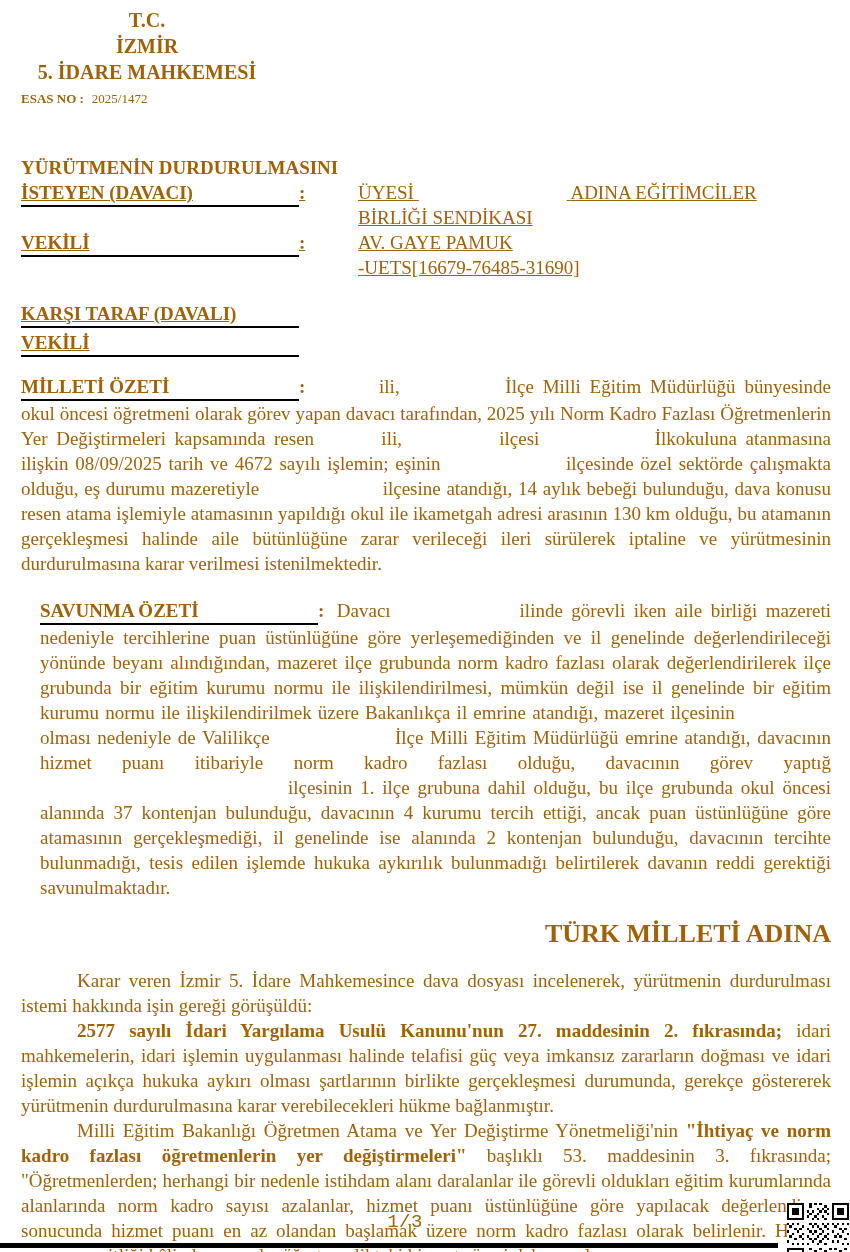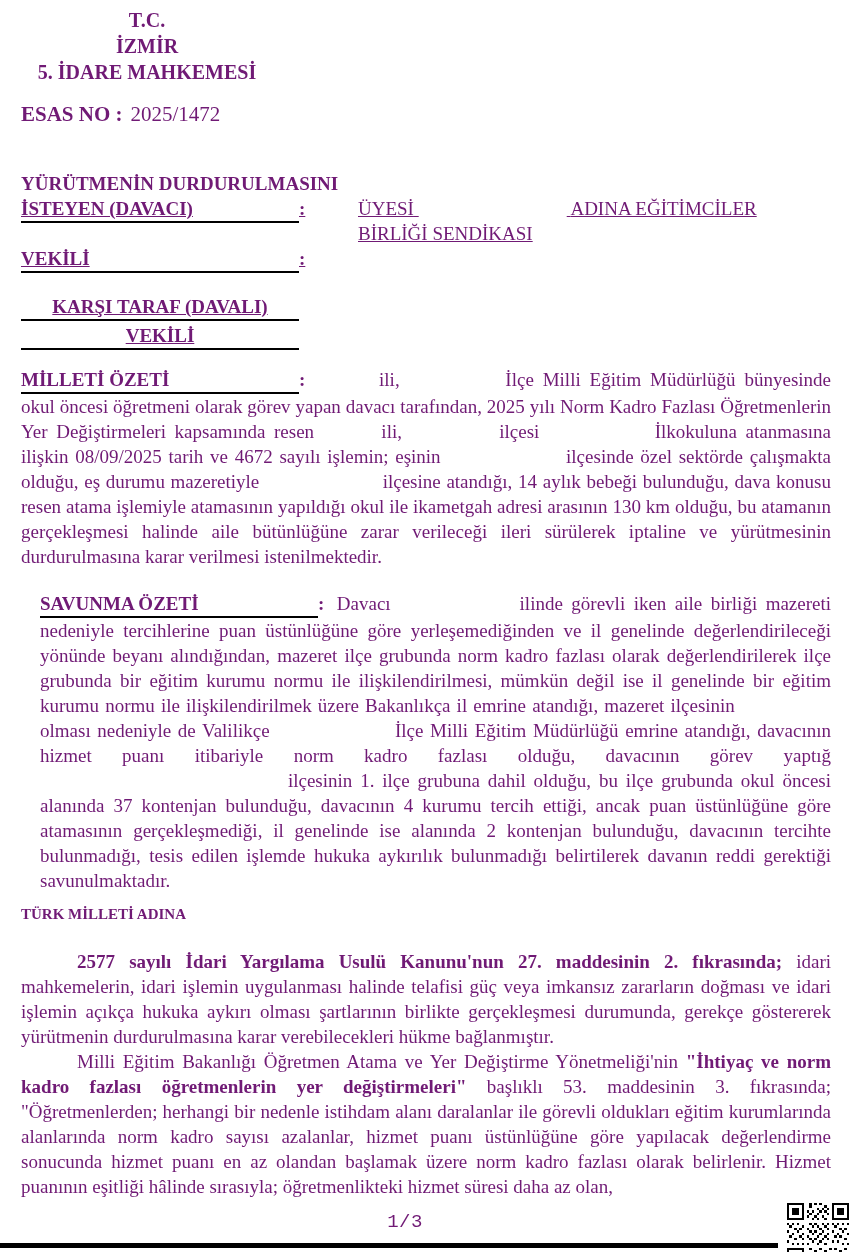--- a/index.html
+++ b/index.html
@@ -2,49 +2,49 @@
 <html><head>
 <meta charset="utf-8">
 <style>
   html,body{margin:0;padding:0;background:#ffffff;}
   .page{
     position:relative;
     width:850px;height:1252px;
     background:#fff;
     overflow:hidden;
     font-family:"Liberation Serif","DejaVu Serif",serif;
-    color:#701a75;
+    color:#a16207;
     font-size:19px;
     line-height:25px;
   }
   .content{position:absolute;left:21px;top:0;width:810px;}
   .b{font-weight:bold;}
   .gap{display:inline-block;}
   
   .court-header{width:252px;text-align:center;font-weight:bold;font-size:20px;padding-top:7px;line-height:26px;}
-  .esas-row{margin-top:17px;font-size:21px;}
+  .esas-row{margin-top:1px;font-size:13px;}
   .esas-value{margin-left:8px;font-weight:normal;}
   
   .parties{margin-top:44px;}
   .movant-title{font-weight:bold;}
   .party-row{display:flex;align-items:flex-start;text-decoration:underline;}
   .party-label{font-weight:bold;width:278px;height:25px;border-bottom:2.5px solid #000;flex:0 0 278px;}
   .party-colon{font-weight:bold;width:12px;flex:0 0 12px;}
   .party-value{flex:1;padding-left:2px;}
   .value-line{line-height:25px;margin-left:45px;}
   .group2{margin-top:21px;}
-  .group2 .party-row{margin-bottom:2px;text-align:center;}
+  .group2 .party-row{margin-bottom:2px;}
   
   .sec-par{margin:0;text-align:justify;}
   .sec-istemin{margin-top:17px;}
   .sec-savunma{margin-top:22px;margin-left:19px;}
   .sec-head{font-weight:bold;border-bottom:2.5px solid #000;display:inline-block;width:278px;}
   .sec-colon{font-weight:bold;padding-right:4px;}
   
-  .center-head{text-align:left;font-weight:bold;margin-top:9px;margin-bottom:22px;font-size:15px;}
+  .center-head{text-align:right;font-weight:bold;margin-top:21px;margin-bottom:22px;font-size:26px;}
   
   .body-par{margin:0;text-align:justify;text-indent:56px;}
   
   .page-num{position:absolute;left:0;top:1210px;width:810px;text-align:center;letter-spacing:.5px;font-family:Liberation Mono, monospace;}
   .bottom-rule{position:absolute;left:0;top:1243px;width:778px;height:5px;background:#000;}
   .qr{position:absolute;left:787px;top:1203px;width:62px;height:62px;}
   .qr svg{display:block;width:62px;height:62px;}
 </style>
 </head>
 <body>
@@ -69,20 +69,24 @@
         <div class="party-colon">:</div>
         <div class="party-value">
           <div class="value-line"><span>ÜYESİ</span> <span class="gap" style="width: 148px;"></span> <span>ADINA EĞİTİMCİLER</span></div>
           <div class="value-line"><span>BİRLİĞİ SENDİKASI</span></div>
         </div>
       </div>
 
       <div class="party-row">
         <div class="party-label">VEKİLİ</div>
         <div class="party-colon">:</div>
+        <div class="party-value">
+          <div class="value-line"><span>AV. GAYE PAMUK</span></div>
+          <div class="value-line"><span>-UETS[16679-76485-31690]</span></div>
+        </div>
       </div>
 
       <div class="group2">
         <div class="party-row">
           <div class="party-label">KARŞI TARAF (DAVALI)</div>
         </div>
         <div class="party-row">
           <div class="party-label">VEKİLİ</div>
         </div>
       </div>
@@ -93,20 +97,21 @@
       <span><span class="gap" style="width: 52px;"></span> <span>ili,</span> <span class="gap" style="width: 88px;"></span> <span>İlçe Milli Eğitim Müdürlüğü bünyesinde okul öncesi öğretmeni olarak görev yapan davacı tarafından, 2025 yılı Norm Kadro Fazlası Öğretmenlerin Yer Değiştirmeleri kapsamında resen</span> <span class="gap" style="width: 50px;"></span> <span>ili,</span> <span class="gap" style="width: 80px;"></span> <span>ilçesi</span> <span class="gap" style="width: 98px;"></span> <span>İlkokuluna atanmasına ilişkin 08/09/2025 tarih ve 4672 sayılı işlemin; eşinin</span> <span class="gap" style="width: 112px;"></span> <span>ilçesinde özel sektörde çalışmakta olduğu, eş durumu mazeretiyle</span> <span class="gap" style="width: 112px;"></span> <span>ilçesine atandığı, 14 aylık bebeği bulunduğu, dava konusu resen atama işlemiyle atamasının yapıldığı okul ile ikametgah adresi arasının 130 km olduğu, bu atamanın gerçekleşmesi halinde aile bütünlüğüne zarar verileceği ileri sürülerek iptaline ve yürütmesinin durdurulmasına karar verilmesi istenilmektedir.</span></span>
     </p>
 
     <p class="sec-par sec-savunma">
       <span class="sec-head">SAVUNMA ÖZETİ</span><span class="sec-colon">:</span>
       <span><span>Davacı</span> <span class="gap" style="width: 112px;"></span> <span>ilinde görevli iken aile birliği mazereti nedeniyle tercihlerine puan üstünlüğüne göre yerleşemediğinden ve il genelinde değerlendirileceği yönünde beyanı alındığından, mazeret ilçe grubunda norm kadro fazlası olarak değerlendirilerek ilçe grubunda bir eğitim kurumu normu ile ilişkilendirilmesi, mümkün değil ise il genelinde bir eğitim kurumu normu ile ilişkilendirilmek üzere Bakanlıkça il emrine atandığı, mazeret ilçesinin</span> <span class="gap" style="width: 90px;"></span> <span>olması nedeniyle de Valilikçe</span> <span class="gap" style="width: 112px;"></span> <span>İlçe Milli Eğitim Müdürlüğü emrine atandığı, davacının hizmet puanı itibariyle norm kadro fazlası olduğu, davacının görev yaptığ</span> <span class="gap" style="width: 240px;"></span> <span>ilçesinin 1. ilçe grubuna dahil olduğu, bu ilçe grubunda okul öncesi alanında 37 kontenjan bulunduğu, davacının 4 kurumu tercih ettiği, ancak puan üstünlüğüne göre atamasının gerçekleşmediği, il genelinde ise alanında 2 kontenjan bulunduğu, davacının tercihte bulunmadığı, tesis edilen işlemde hukuka aykırılık bulunmadığı belirtilerek davanın reddi gerektiği savunulmaktadır.</span></span>
     </p>
 
     <div class="center-head">TÜRK MİLLETİ ADINA</div>
 
+    <p class="body-par"><span>Karar veren İzmir 5. İdare Mahkemesince dava dosyası incelenerek, yürütmenin durdurulması istemi hakkında işin gereği görüşüldü:</span></p>
     <p class="body-par"><span class="b">2577 sayılı İdari Yargılama Usulü Kanunu'nun 27. maddesinin 2. fıkrasında;</span> <span>idari mahkemelerin, idari işlemin uygulanması halinde telafisi güç veya imkansız zararların doğması ve idari işlemin açıkça hukuka aykırı olması şartlarının birlikte gerçekleşmesi durumunda, gerekçe göstererek yürütmenin durdurulmasına karar verebilecekleri hükme bağlanmıştır.</span></p>
     <p class="body-par"><span>Milli Eğitim Bakanlığı Öğretmen Atama ve Yer Değiştirme Yönetmeliği'nin</span> <span class="b">"İhtiyaç ve norm kadro fazlası öğretmenlerin yer değiştirmeleri"</span> <span>başlıklı 53. maddesinin 3. fıkrasında; "Öğretmenlerden; herhangi bir nedenle istihdam alanı daralanlar ile görevli oldukları eğitim kurumlarında alanlarında norm kadro sayısı azalanlar, hizmet puanı üstünlüğüne göre yapılacak değerlendirme sonucunda hizmet puanı en az olandan başlamak üzere norm kadro fazlası olarak belirlenir. Hizmet puanının eşitliği hâlinde sırasıyla; öğretmenlikteki hizmet süresi daha az olan,</span></p>
 
   </div>
 
   <div class="page-num">1/3</div>
   <div class="bottom-rule"></div>
 
   <div class="qr">
     <svg viewBox="0 0 25 25" shape-rendering="crispEdges" aria-hidden="true">

